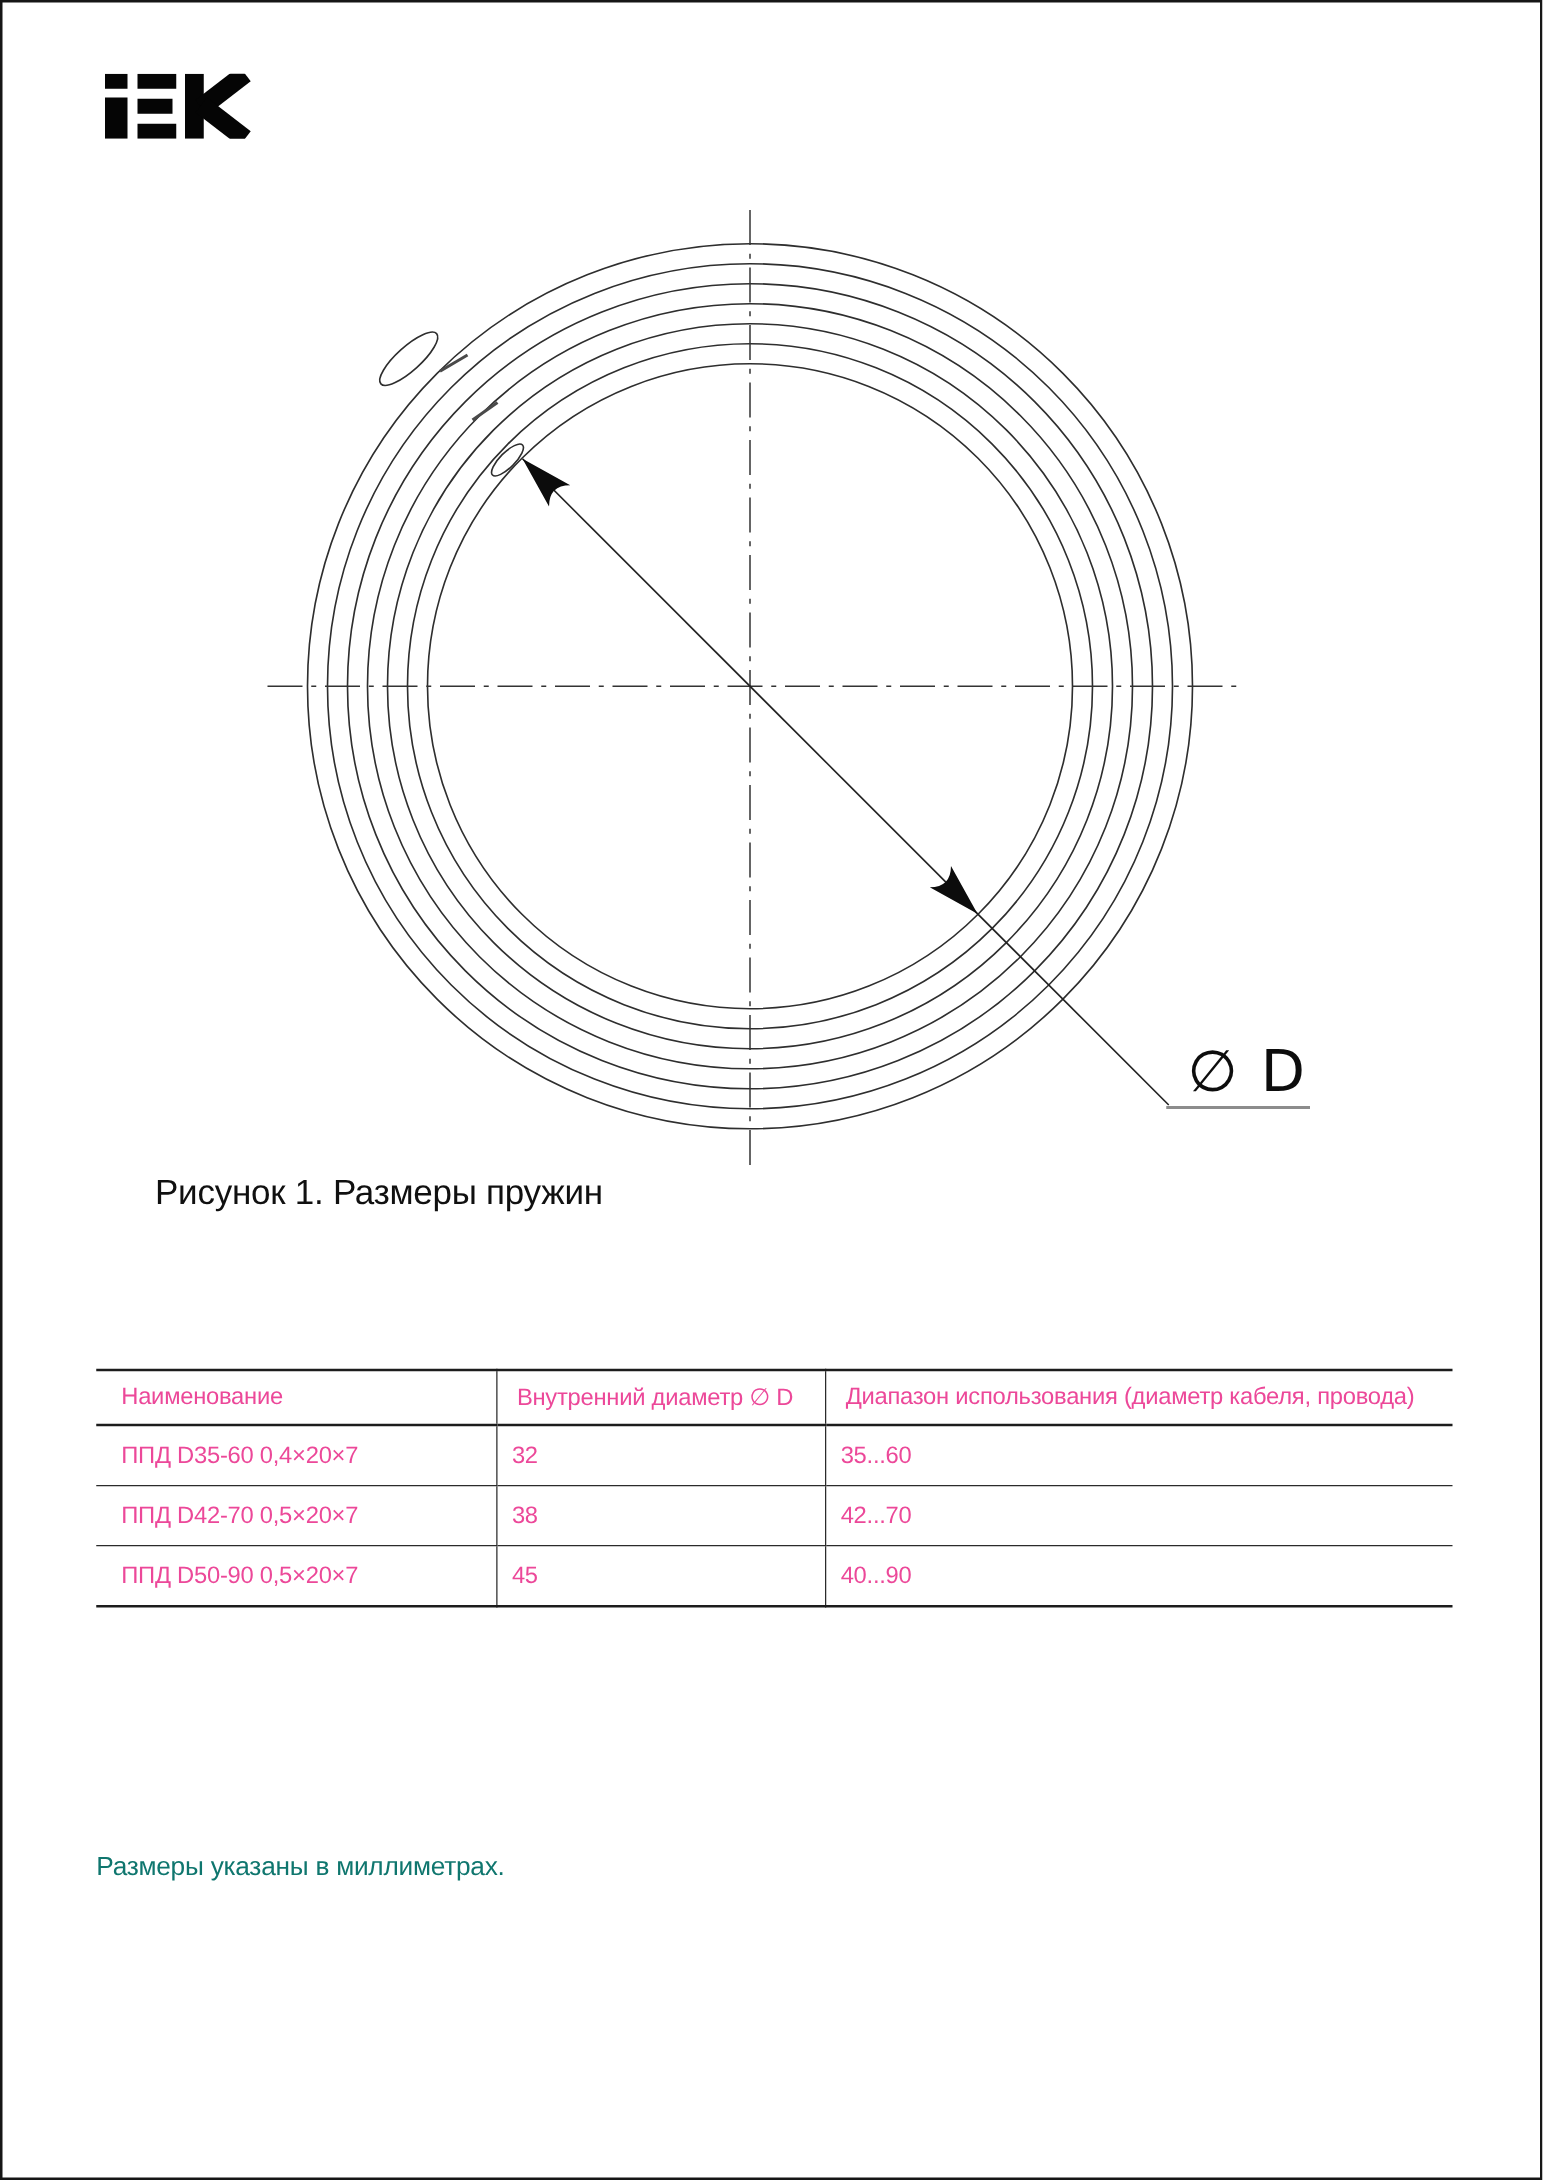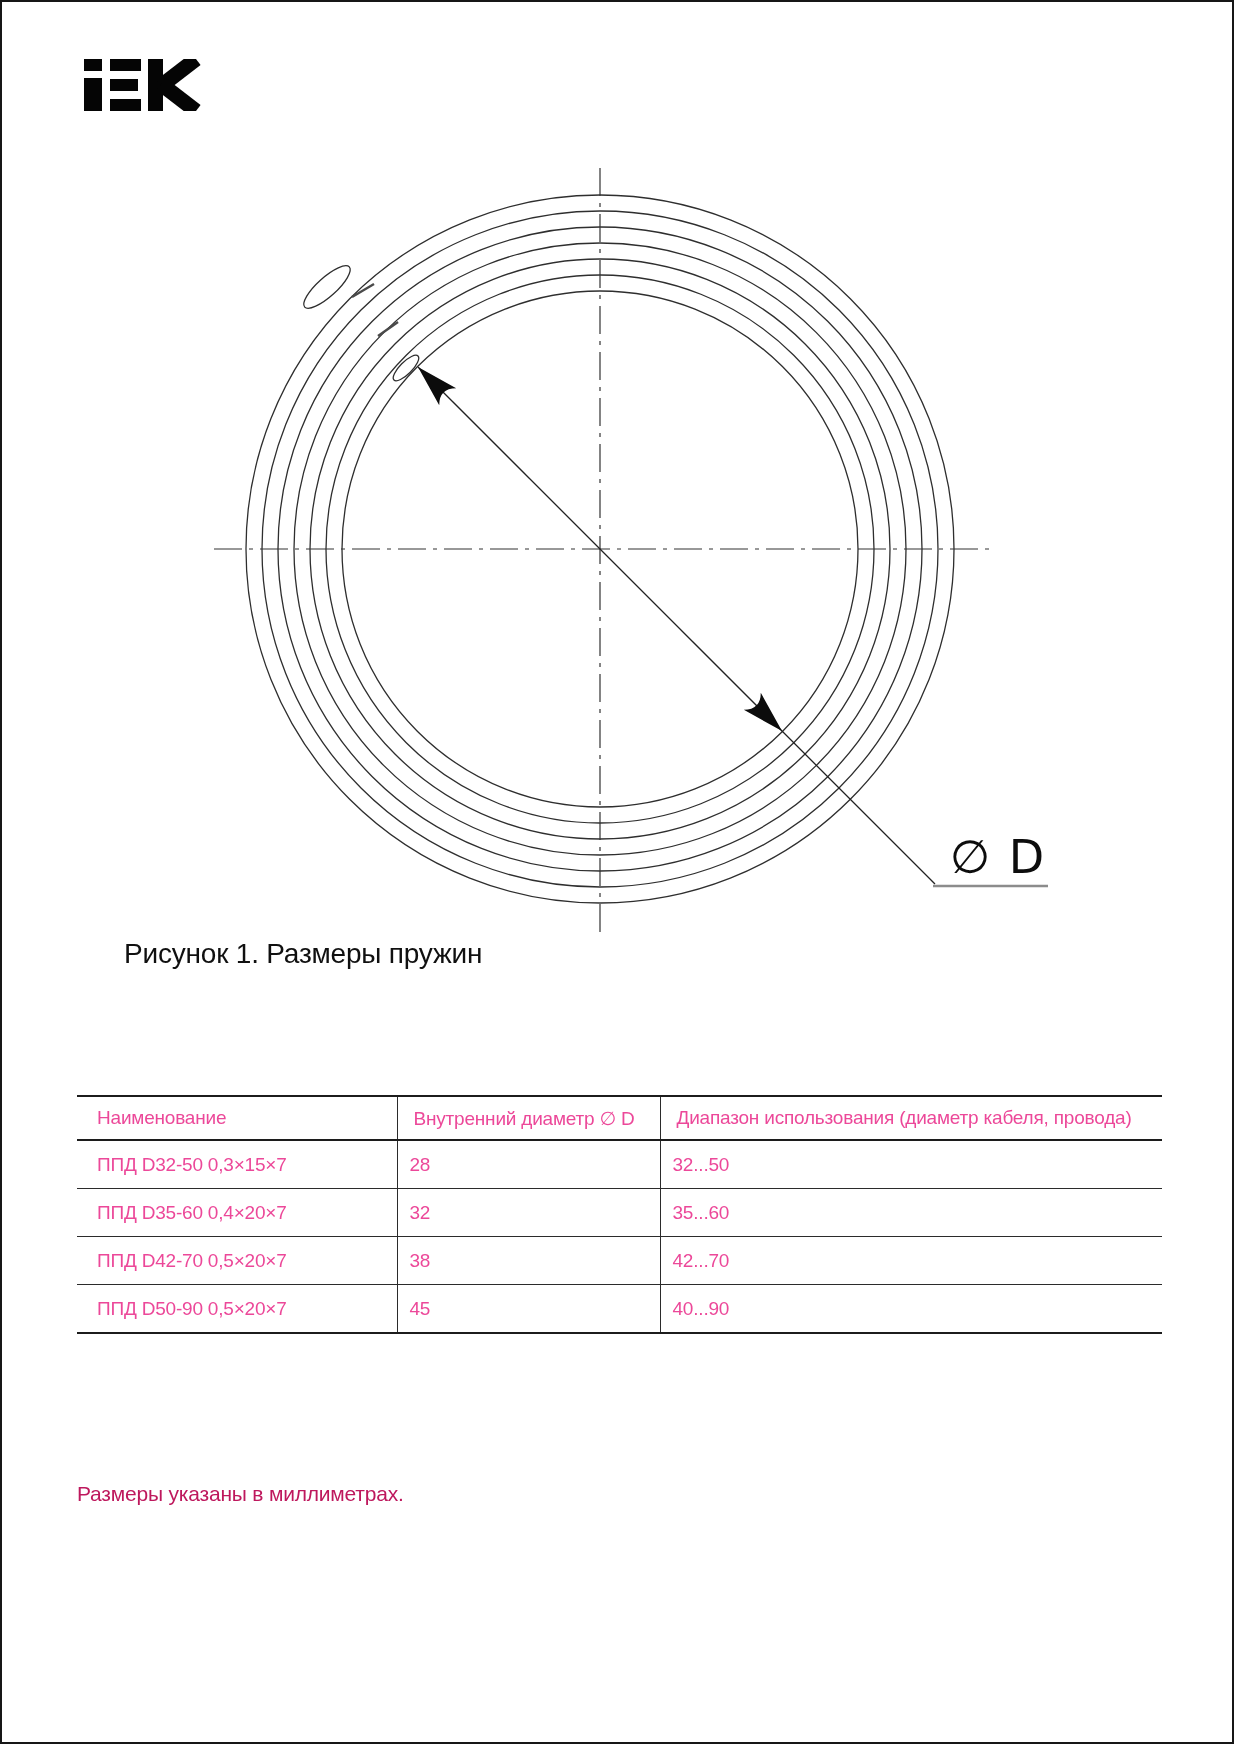--- a/index.html
+++ b/index.html
@@ -42,21 +42,21 @@
     border-bottom:1px solid #2b2b2b;
     white-space:nowrap;overflow:hidden;
   }
   table.spec th{height:42px;border-bottom:2px solid #1c1c1c;padding-left:16px;}
   table.spec td{height:47px;}
   table.spec tr td:first-child, table.spec tr th:first-child{padding-left:20px;}
   table.spec td + td, table.spec th + th{border-left:1px solid #2b2b2b;}
   table.spec tbody tr:last-child td{border-bottom:none;}
   .footnote{
     position:absolute;left:75px;top:1480px;
-    font-size:21px;letter-spacing:-0.2px;color:#be185d;
+    font-size:21px;letter-spacing:-0.2px;color:#0f766e;
     white-space:nowrap;
   }
 </style>
 </head>
 <body>
 
 <div class="page">
 
   <svg class="logo" width="120" height="52" viewBox="0 0 120 52" aria-hidden="true">
     <g fill="#050505">
@@ -120,25 +120,20 @@
     </colgroup>
     <thead>
       <tr>
         <th>Наименование</th>
         <th>Внутренний диаметр ∅ D</th>
         <th>Диапазон использования (диаметр кабеля, провода)</th>
       </tr>
     </thead>
     <tbody>
       <tr>
-        <td>ППД D32-50 0,3×15×7</td>
-        <td>28</td>
-        <td>32...50</td>
-      </tr>
-      <tr>
         <td>ППД D35-60 0,4×20×7</td>
         <td>32</td>
         <td>35...60</td>
       </tr>
       <tr>
         <td>ППД D42-70 0,5×20×7</td>
         <td>38</td>
         <td>42...70</td>
       </tr>
       <tr>

